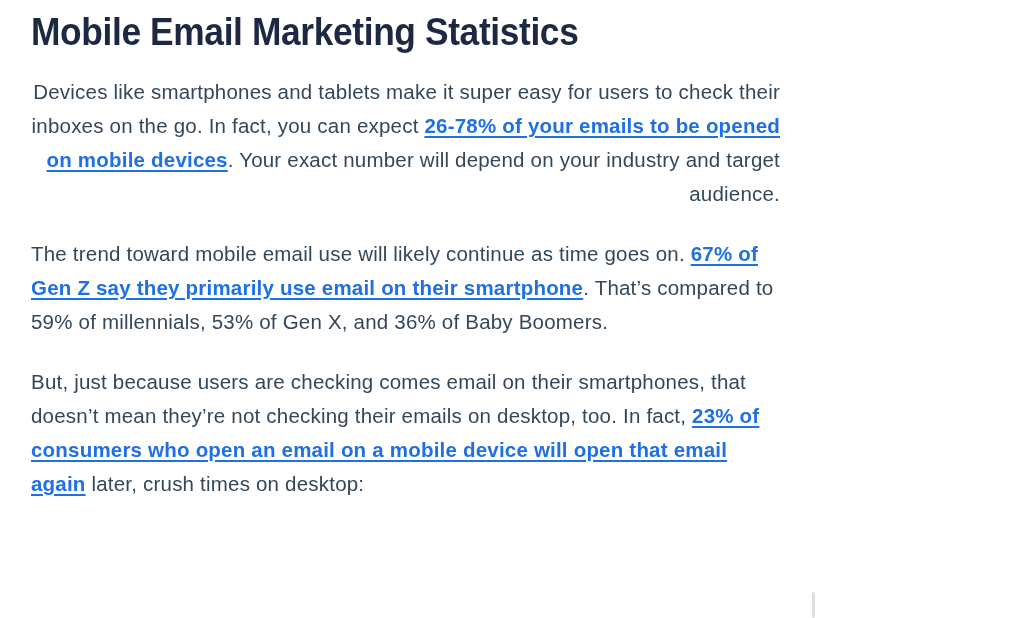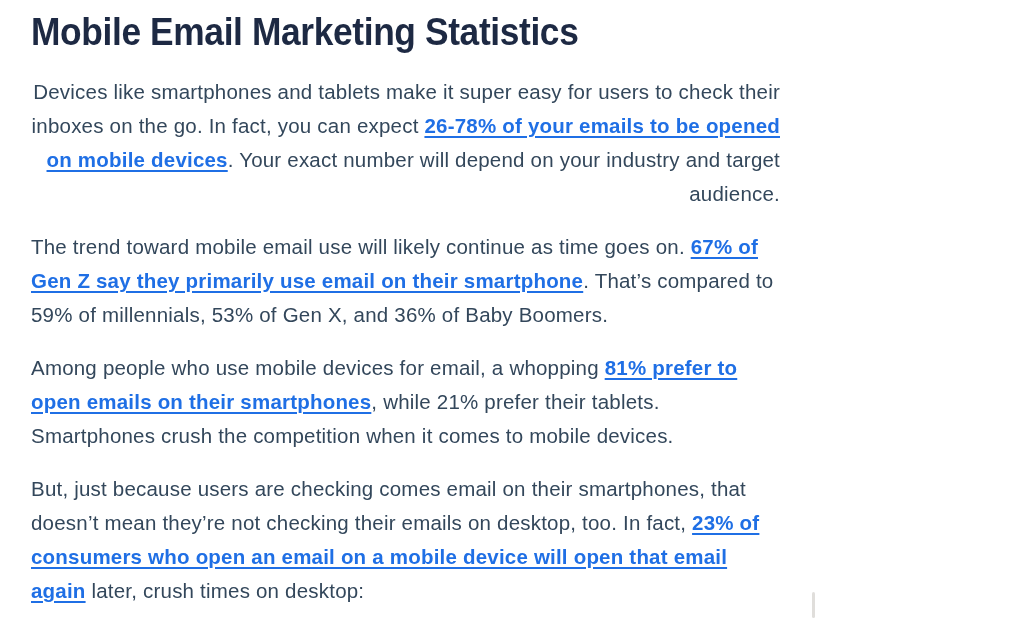--- a/index.html
+++ b/index.html
@@ -44,21 +44,21 @@
     margin: 0;
     padding: 0;
     font-size: 20.5px;
     line-height: 34px;
     color: #33475b;
     letter-spacing: 0.01em;
     max-width: 925px;
   }
 
   .body-copy + .body-copy {
-    margin-top: 19px;
+    margin-top: 26px;
   }
 
   .para-1 { margin-top: 15px; text-align: right; }
 
   a.inline-link,
   .inline-link {
     color: #1f6fe5;
     font-weight: 700;
     text-decoration: underline;
     text-decoration-thickness: 2px;
@@ -81,19 +81,18 @@
 <body>
 
 <div class="article">
 
   <h1 class="page-title">Mobile Email Marketing Statistics</h1>
 
   <p class="body-copy para-1"><span>Devices like smartphones and tablets make it super easy for users to check their inboxes on the go. In fact, you can expect </span><a class="inline-link" href="#">26-78% of your emails to be opened on mobile devices</a><span>. Your exact number will depend on your industry and target audience.</span></p>
 
   <p class="body-copy"><span>The trend toward mobile email use will likely continue as time goes on. </span><a class="inline-link" href="#">67% of Gen Z say they primarily use email on their smartphone</a><span>. That’s compared to 59% of millennials, 53% of Gen X, and 36% of Baby Boomers.</span></p>
 
-  <p class="body-copy"><span>Among people who use mobile devices for email, a whopping </span><a class="inline-link" href="#">81% prefer to open emails on their smartphones</a><span>, while  21% prefer their tablets. Smartphones crush the competition when it comes to mobile devices.</span></p>
 
   <p class="body-copy"><span>But, just because users are checking comes email on their smartphones, that doesn’t mean they’re not checking their emails on desktop, too. In fact, </span><a class="inline-link" href="#">23% of consumers who open an email on a mobile device will open that email again</a><span> later, crush times on desktop:</span></p>
 
   <div class="scroll-sliver"></div>
 
 </div>
 
 </body></html>

